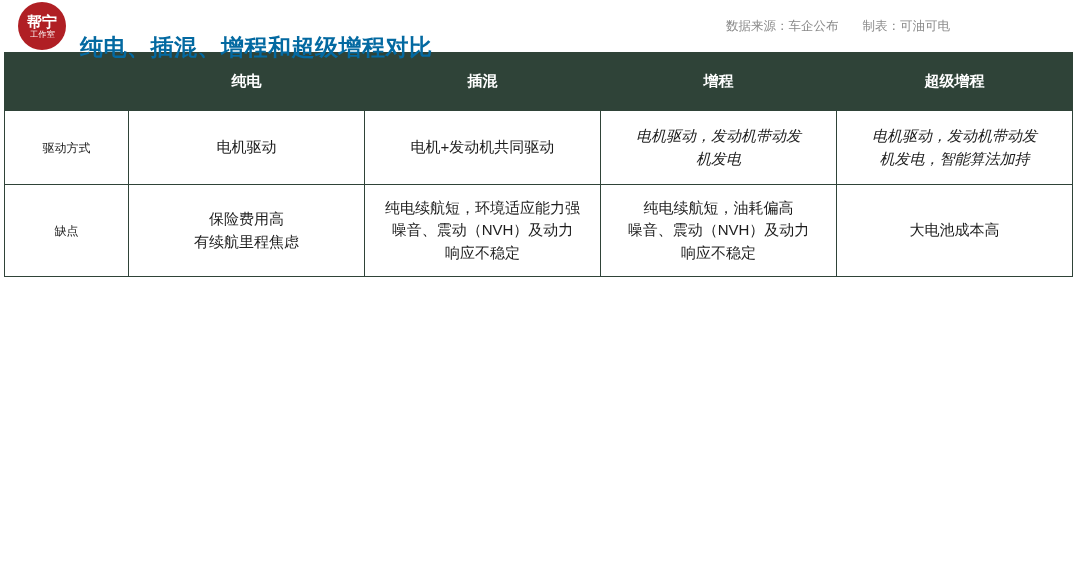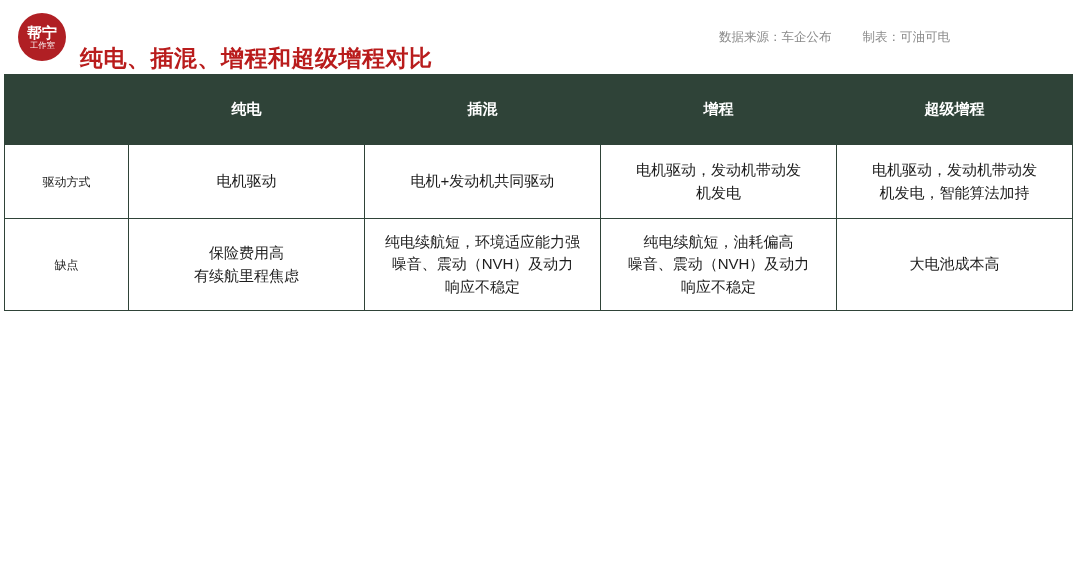--- a/index.html
+++ b/index.html
@@ -18,21 +18,21 @@
     position: relative;
     width: 1076px;
     height: 578px;
     background: #ffffff;
     box-sizing: border-box;
   }
 
   
   .header {
     position: relative;
-    height: 74px;
+    height: 52px;
     display: flex;
     align-items: center;
     padding: 0 8px 0 18px;
     box-sizing: border-box;
   }
   .logo {
     width: 48px;
     height: 48px;
     border-radius: 50%;
     background: #b01f24;
@@ -52,30 +52,30 @@
     margin-bottom: 1px;
   }
   .logo .l2 {
     font-size: 9px;
     opacity: 0.95;
     transform: scale(0.92);
   }
   .title {
     font-size: 23px;
     font-weight: bold;
-    color: #b91c1c;
+    color: #0369a1;
     letter-spacing: 0.5px;
     white-space: nowrap;
     margin-top: 43px;
   }
   .header-meta {
     margin-left: auto;
     display: flex;
     align-items: center;
-    gap: 31px;
+    gap: 24px;
     font-size: 12.5px;
     color: #8a8a8a;
     padding-right: 118px;
     white-space: nowrap;
   }
 
   
   .table-wrap {
     padding: 0 4px;
   }
@@ -98,21 +98,21 @@
     font-size: 15px;
     line-height: 1.5;
     padding: 6px 10px;
     box-sizing: border-box;
   }
   thead th {
     background: #2f4338;
     color: #ffffff;
     font-weight: bold;
     font-size: 19px;
-    height: 70px;
+    height: 58px;
   }
   thead th.corner {
     background: #2f4338;
   }
   tbody th.rowhead {
     background: #ffffff;
     color: #1d1d1d;
     font-weight: normal;
     font-size: 12px;
   }
@@ -125,20 +125,21 @@
   tbody tr.r-power td, tbody tr.r-power th { height: 58px; }
   tbody tr.r-range td, tbody tr.r-range th { height: 80px; }
   tbody tr.r-pros td, tbody tr.r-pros th { height: 82px; }
   tbody tr.r-cons td, tbody tr.r-cons th { height: 92px; }
 
   .cell-multi {
     white-space: pre-line;
   }
   .cell-left {
     text-align: left;
+    font-style: italic;
   }
 </style>
 </head>
 <body>
 
 <div class="page">
 
   <div class="header">
     <div class="logo">
       <span class="l1">帮宁</span>

